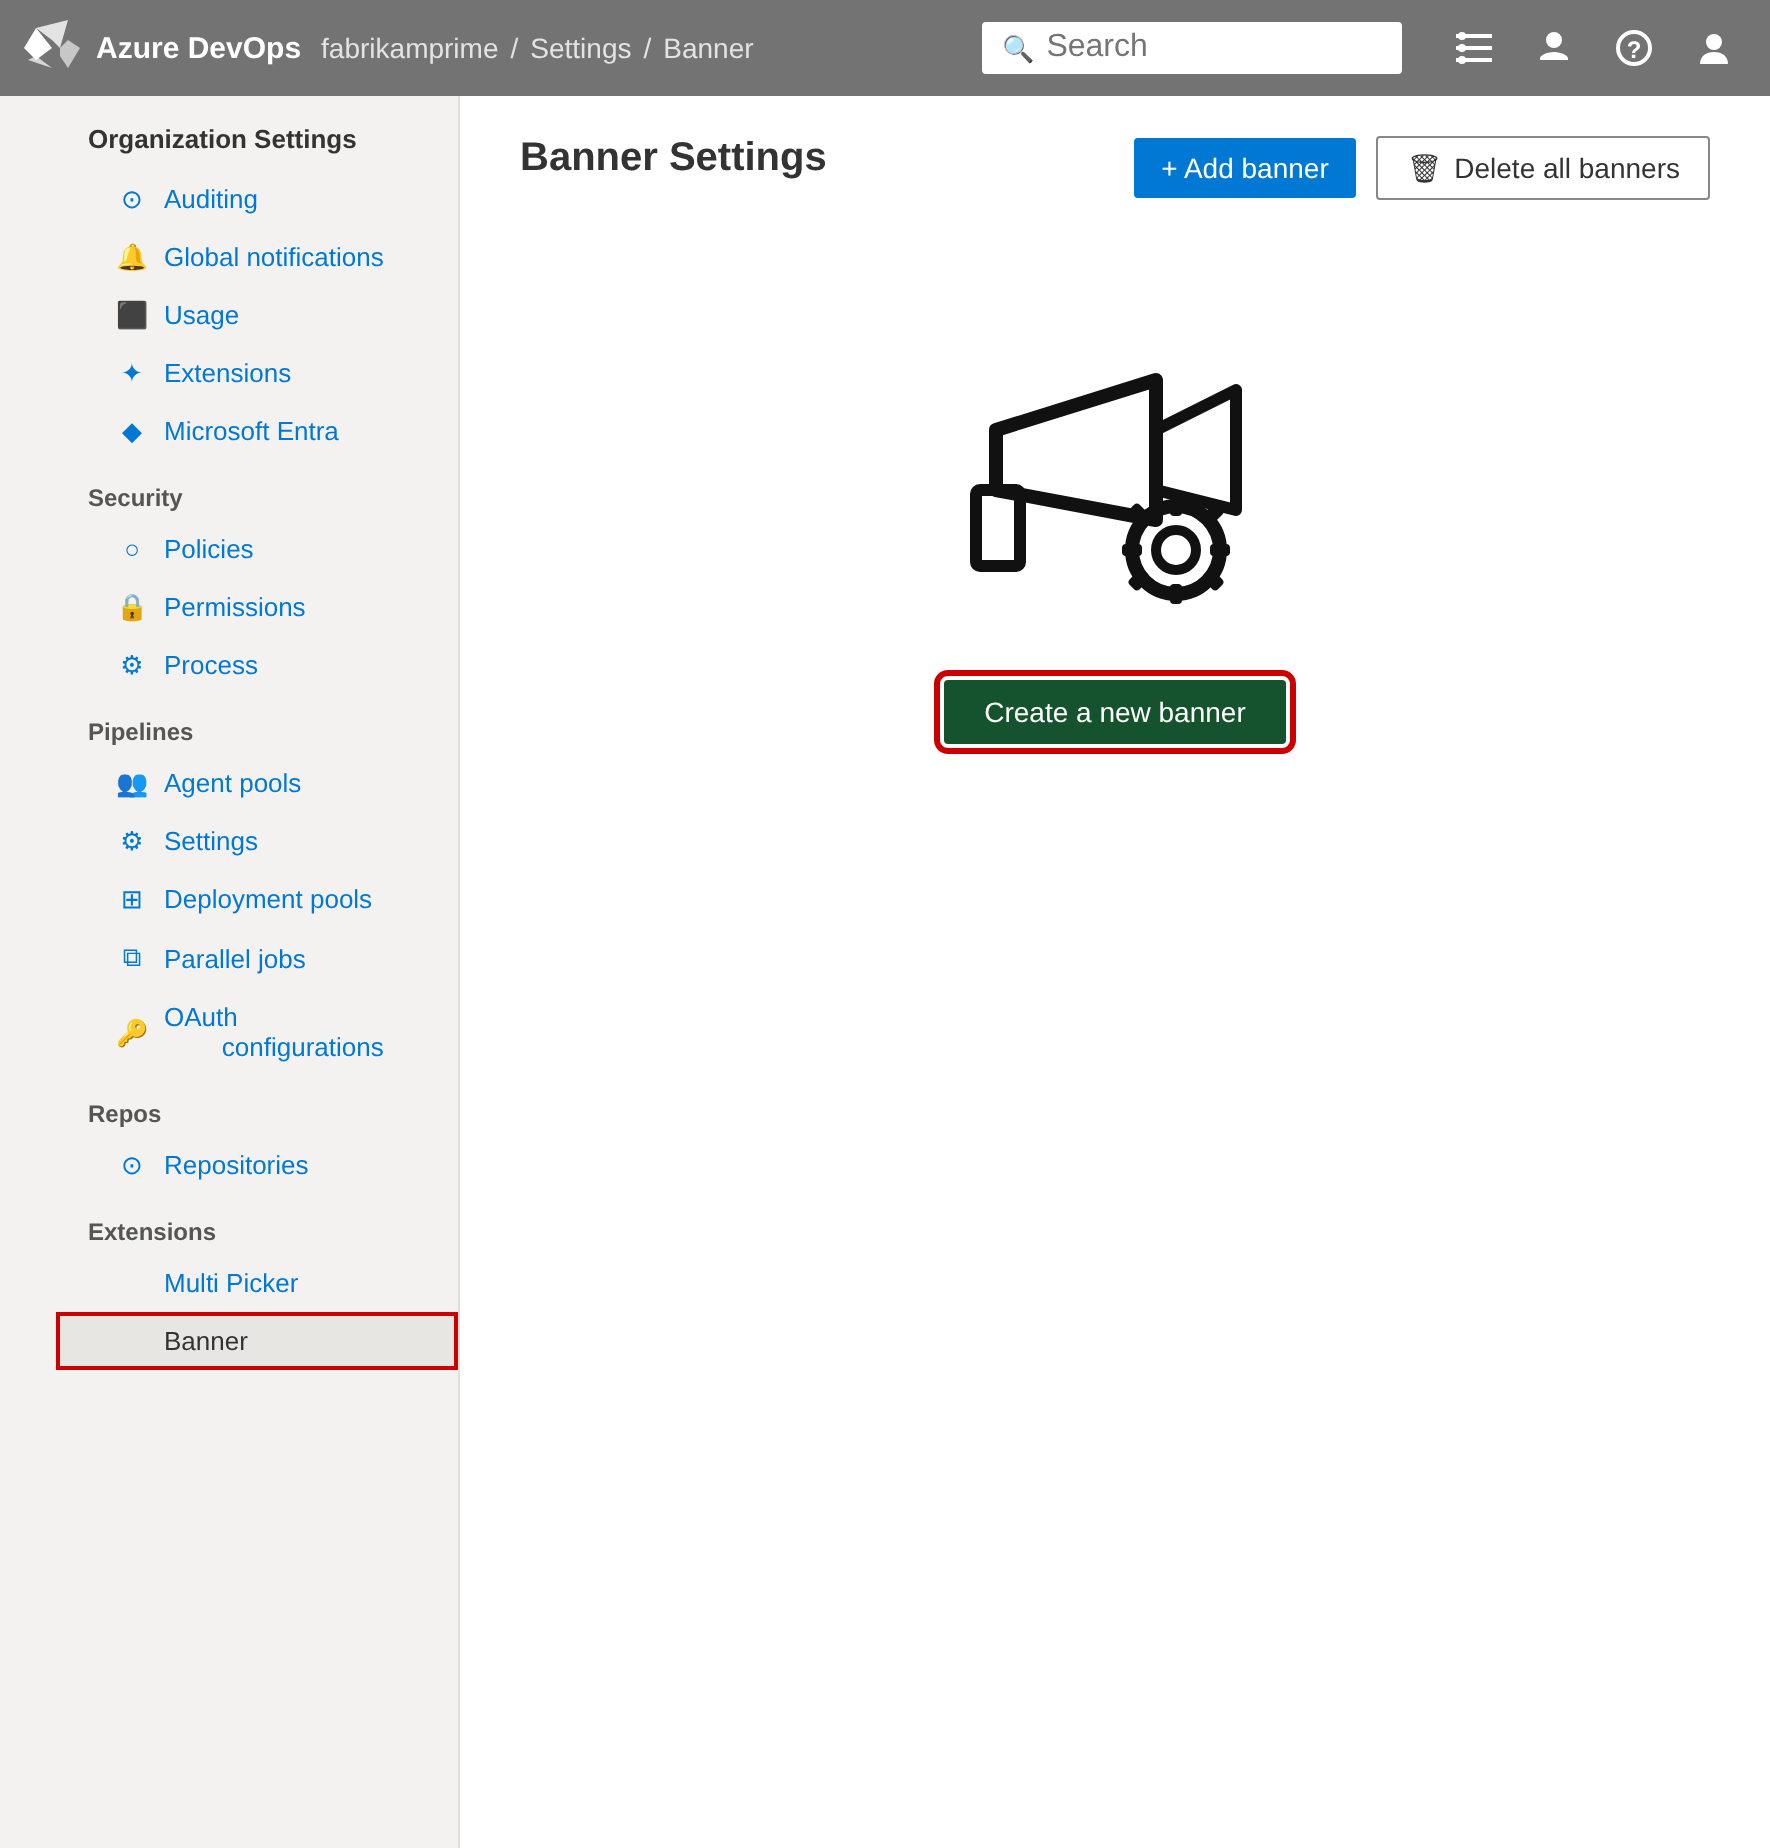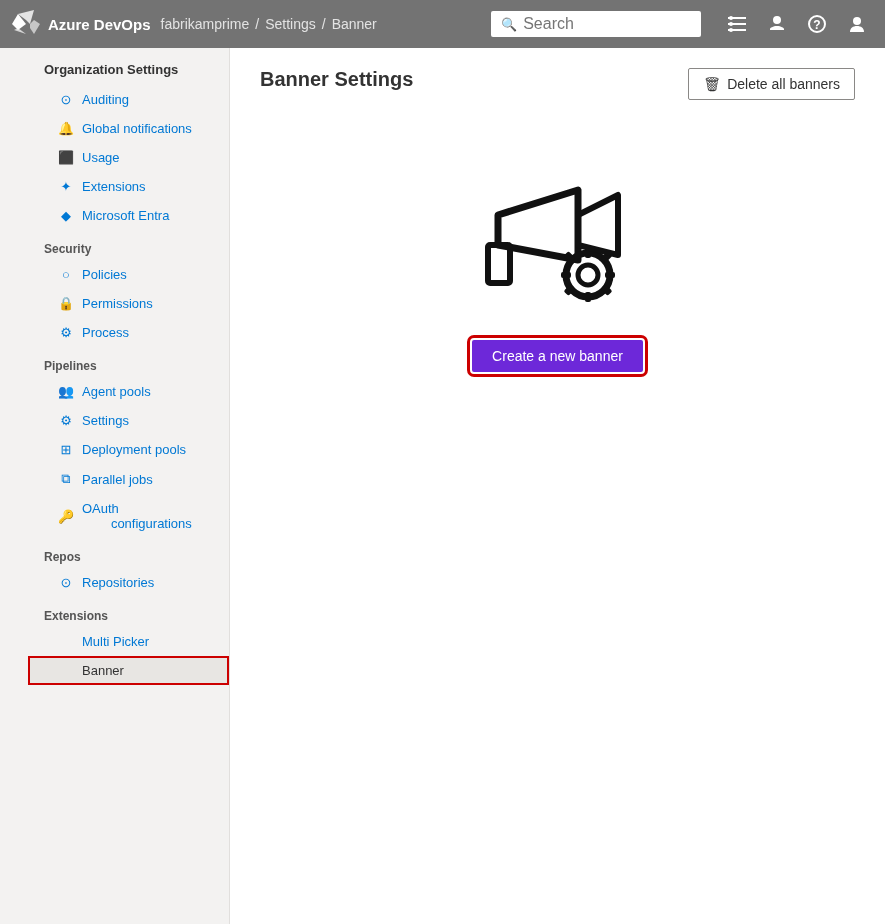--- a/index.html
+++ b/index.html
@@ -187,21 +187,21 @@
       height: 140px;
       margin-bottom: 20px;
     }
     .empty-state-text {
       font-size: 20px;
       font-weight: 700;
       color: #333;
       margin-bottom: 20px;
     }
     .btn-create-banner {
-      background: #6d28d9;
+      background: #14532d;
       color: #fff;
       border: none;
       padding: 8px 20px;
       font-size: 14px;
       cursor: pointer;
       border-radius: 2px;
       outline: 3px solid #c00;
       outline-offset: 2px;
     }
   </style>
@@ -350,20 +350,21 @@
         <span class="sidebar-item-icon"></span>
         <span>Banner</span>
       </div>
     </div>
   </div>
 
   <div class="content">
     <div class="content-header">
       <h1 class="content-title">Banner Settings</h1>
       <div class="content-actions">
+        <button class="btn-primary">+ Add banner</button>
         <button class="btn-secondary">
           <span style="font-size:14px;">🗑</span>
           <span>Delete all banners</span>
         </button>
       </div>
     </div>
 
     <div class="empty-state">
 
       <svg class="empty-state-icon" viewBox="0 0 160 140" xmlns="http://www.w3.org/2000/svg">

